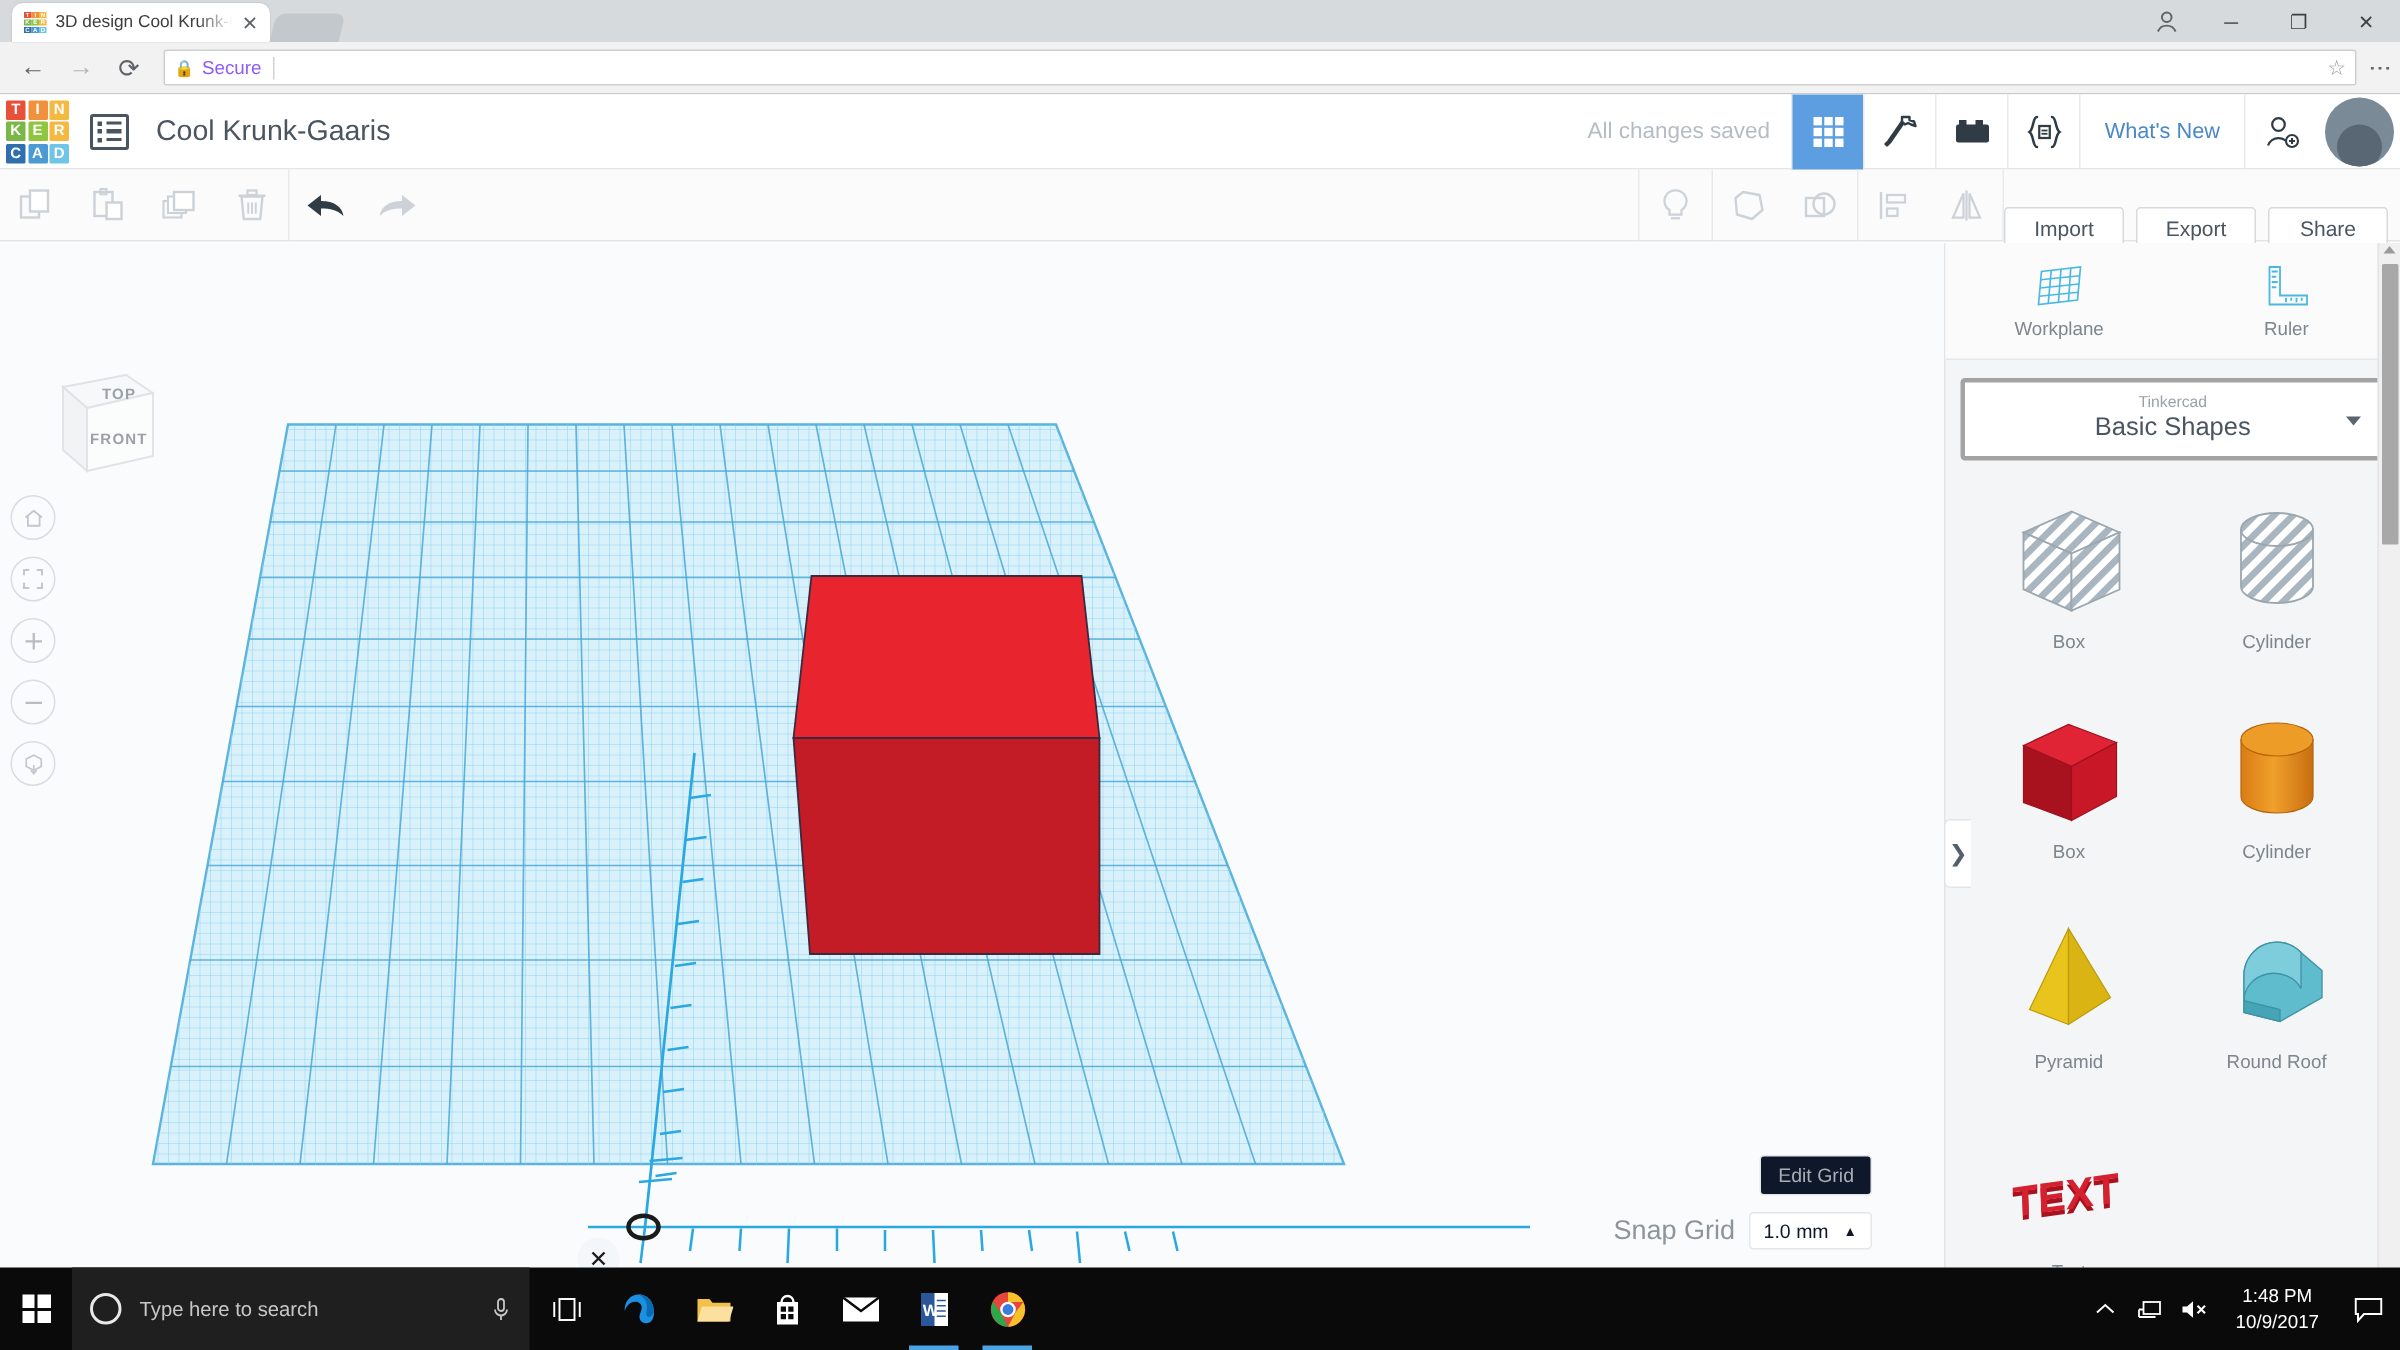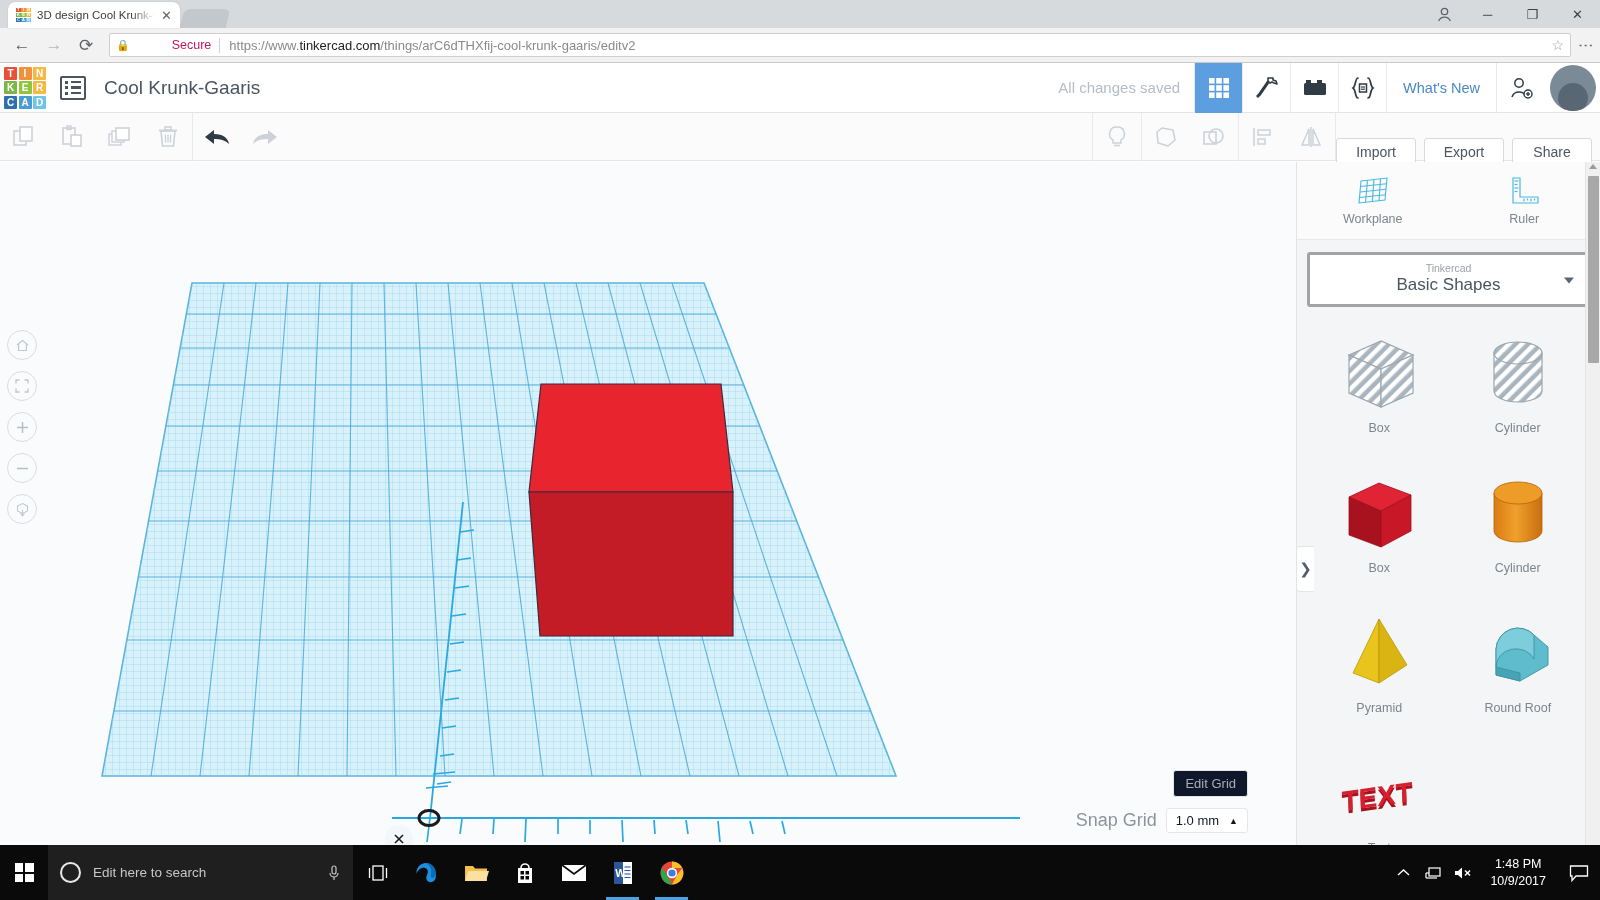--- a/index.html
+++ b/index.html
@@ -68,21 +68,21 @@
     color: #5f6368; font-size: 17px;
   }
   .nav-btn.dim { color: #b6b6b6; }
   .omnibox {
     flex: 1; height: 24px; background: #fff;
     border: 1px solid #cfcfcf; border-radius: 2px;
     display: flex; align-items: center; padding: 0 6px;
     margin: 0 5px; font-size: 13px;
   }
   .lock { color: #0b8043; font-size: 11px; margin-right: 5px; }
-  .secure-word { color: #be185d; font-size: 12.5px; margin-right: 8px; margin-left: 37px; }
+  .secure-word { color: #8b5cf6; font-size: 12.5px; margin-right: 8px; }
   .omni-div { width: 1px; height: 15px; background: #d2d2d2; margin-right: 9px; }
   .url { color: #202124; white-space: nowrap; }
   .url .dim { color: #8a8a8a; }
   .star { color: #9a9a9a; font-size: 14px; margin-left: auto; }
   .kebab { color: #5f6368; font-size: 15px; letter-spacing: 0; padding: 0 4px;
            writing-mode: vertical-rl; line-height: 4px; }
 
   
   .app { height: 782px; position: relative; background: #fff; }
 
@@ -336,21 +336,20 @@
   </div>
 
   <div class="toolbar-chrome">
     <div class="nav-btn">←</div>
     <div class="nav-btn dim">→</div>
     <div class="nav-btn">⟳</div>
     <div class="omnibox">
       <span class="lock">🔒</span>
       <span class="secure-word">Secure</span>
       <span class="omni-div"></span>
-      <span class="url"><span class="dim">https://www.</span><span>tinkercad.com</span><span class="dim">/things/arC6dTHXfij-cool-krunk-gaaris/editv2</span></span>
       <span class="star">☆</span>
     </div>
     <div class="kebab">⋮</div>
   </div>
 
   <div class="app">
 
     <div class="tc-header">
       <div class="tc-logo">
         <span style="background:#e8503a">T</span>
@@ -617,20 +616,29 @@
           <line x1="387" y1="698" x2="401" y2="698" stroke="#1b1b1b" stroke-width="1.7"></line>
           <line x1="389" y1="702" x2="399" y2="702" stroke="#1b1b1b" stroke-width="1.7"></line>
         </g>
 
         <g>
           <polygon points="541,222 721,222 733,330 529,330" fill="#e8252f" stroke="#3a2a3e" stroke-width="1.2"></polygon>
           <polygon points="529,330 733,330 733,474 540,474" fill="#c41c26" stroke="#3a2a3e" stroke-width="1.2"></polygon>
         </g>
       </svg>
 
+      <div class="viewcube">
+        <svg width="84" height="92" viewBox="0 0 84 92">
+          <polygon points="20,18 62,10 80,22 36,32" fill="#f7f8f9" stroke="#dfe3e6" stroke-width="1.2"></polygon>
+          <polygon points="20,18 36,32 36,74 20,60" fill="#f2f3f5" stroke="#dfe3e6" stroke-width="1.2"></polygon>
+          <polygon points="36,32 80,22 80,64 36,74" fill="#fbfcfc" stroke="#dfe3e6" stroke-width="1.2"></polygon>
+          <text x="46" y="26" font-family="Liberation Sans, sans-serif" font-size="10" font-weight="bold" fill="#9aa1a8" letter-spacing="0.8">TOP</text>
+          <text x="38" y="56" font-family="Liberation Sans, sans-serif" font-size="10" font-weight="bold" fill="#9aa1a8" letter-spacing="0.8">FRONT</text>
+        </svg>
+      </div>
 
       <div class="nav-circle" style="top:168px">
         <svg width="15" height="15" viewBox="0 0 15 15">
             <path d="M2 7 L7.5 2.5 L13 7 M3.6 6 L3.6 12.5 L11.4 12.5 L11.4 6" fill="none" stroke="#c2c8ce" stroke-width="1.2"></path>
           </svg>
       </div>
       <div class="nav-circle" style="top:209px">
         <svg width="14" height="14" viewBox="0 0 14 14">
             <path d="M1 4.5 L1 1 L4.5 1 M9.5 1 L13 1 L13 4.5 M13 9.5 L13 13 L9.5 13 M4.5 13 L1 13 L1 9.5" fill="none" stroke="#c2c8ce" stroke-width="1.4"></path>
           </svg>
@@ -801,21 +809,21 @@
   <div class="start-btn">
     <div class="win-logo">
         <i></i>
         <i></i>
         <i></i>
         <i></i>
       </div>
   </div>
   <div class="cortana">
     <div class="cortana-ring"></div>
-    <div class="cortana-text">Edit here to search</div>
+    <div class="cortana-text">Type here to search</div>
     <svg width="14" height="18" viewBox="0 0 14 18">
         <rect x="5" y="2" width="4" height="8" rx="2" fill="none" stroke="#c7c7c7" stroke-width="1.2"></rect>
         <path d="M3 9 A4 4 0 0 0 11 9" fill="none" stroke="#c7c7c7" stroke-width="1.2"></path>
         <line x1="7" y1="13" x2="7" y2="16" stroke="#c7c7c7" stroke-width="1.2"></line>
       </svg>
   </div>
   <div class="tb-app">
     <svg width="22" height="18" viewBox="0 0 22 18">
         <rect x="6" y="2" width="10" height="14" fill="none" stroke="#fff" stroke-width="1.3"></rect>
         <line x1="2.5" y1="4" x2="2.5" y2="14" stroke="#fff" stroke-width="1.3"></line>

